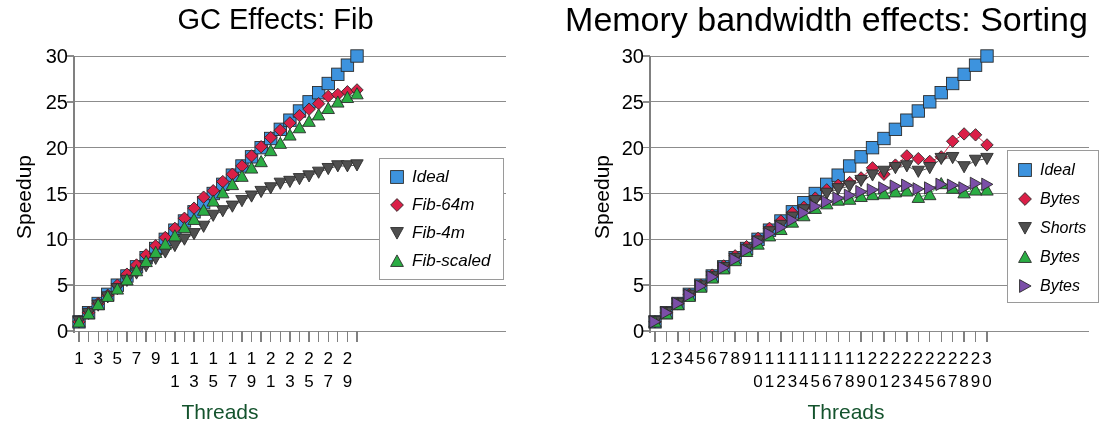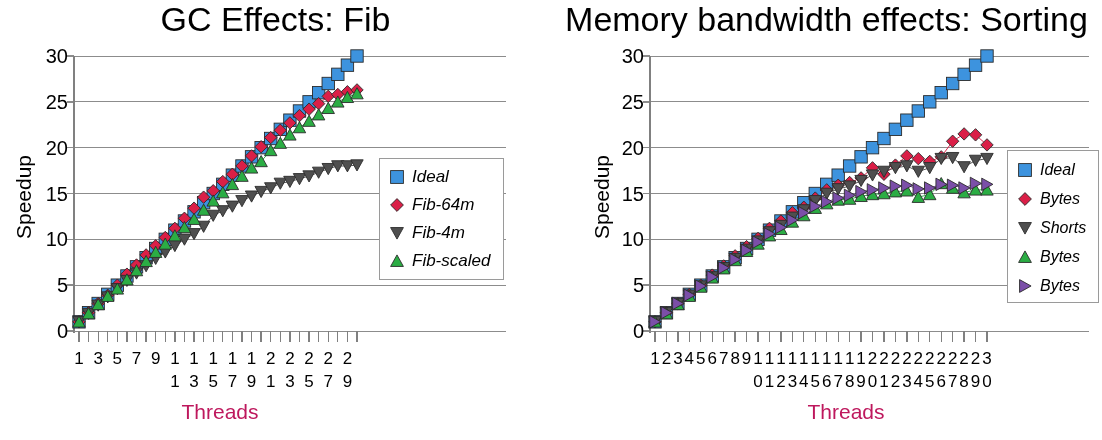--- a/index.html
+++ b/index.html
@@ -5,35 +5,35 @@
   html,body{margin:0;padding:0;background:#ffffff;}
   body{width:1102px;height:440px;font-family:"Liberation Sans",sans-serif;color:#000;}
   #page{position:relative;width:1102px;height:440px;overflow:hidden;background:#fff;}
 
   .panel{position:absolute;top:0;height:440px;}
   #panel-left{left:0;width:551px;}
   #panel-right{left:551px;width:551px;}
 
   .chart-title{
     position:absolute;left:0;width:100%;top:2px;height:34px;
-    text-align:center;font-size:34px;line-height:34px;
+    text-align:center;font-size:29px;line-height:34px;
     font-family:"Liberation Sans",sans-serif;color:#000;white-space:nowrap;
   }
   #panel-right .chart-title{font-size:34px;}
 
   .ylabel{
     position:absolute;
     font-size:21px;
     transform:rotate(-90deg);
     transform-origin:50% 50%;
     white-space:nowrap;
     color:#000;
   }
   .xlabel{
-    position:absolute;text-align:center;font-size:21px;color:#be185d;white-space:nowrap;
+    position:absolute;text-align:center;font-size:21px;color:#14532d;white-space:nowrap;
   }
 
   .plotsvg{position:absolute;left:0;top:0;}
 
   .legend{
     position:absolute;border:1px solid #9a9a9a;background:#fff;
     box-sizing:border-box;
     font-style:italic;
   }
   .legend-row{display:flex;align-items:center;height:28px;}

